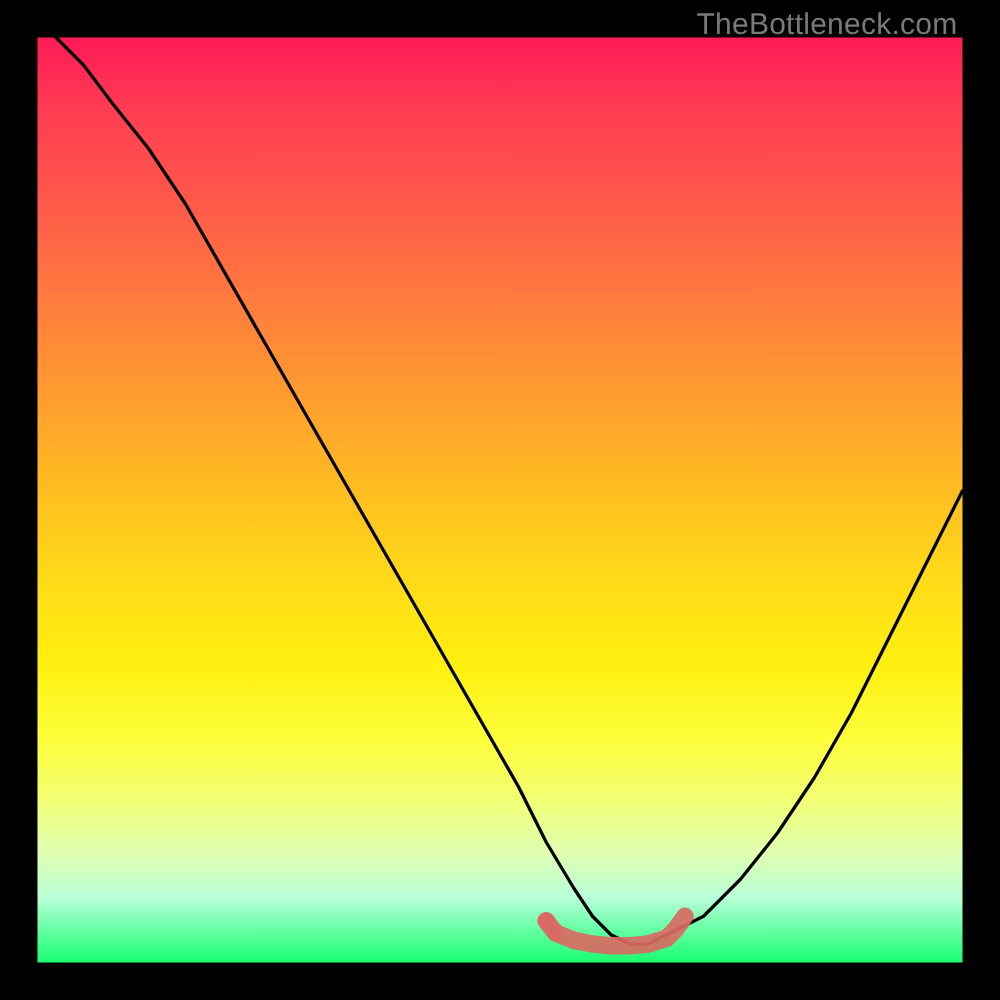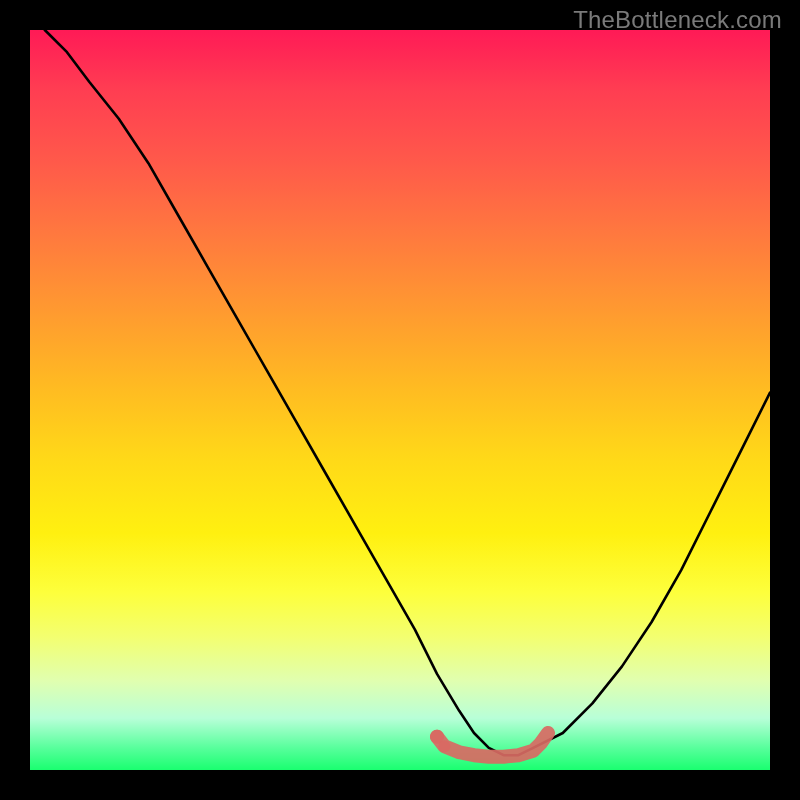--- a/index.html
+++ b/index.html
@@ -34,21 +34,21 @@
       #f3ff70 82%,
       #e0ffb0 88%,
       #b8ffd8 93%,
       #58ff9c 97%,
       #1aff70 100%
     );
   }
   .watermark {
     position: absolute;
     top: 6px;
-    right: 18px;
+    right: 34px;
     color: #7a7a7a;
     font-family: Arial, Helvetica, sans-serif;
     font-size: 24px;
     letter-spacing: 0.2px;
     user-select: none;
   }
   svg.curve {
     position: absolute;
     left: 0;
     top: 0;

